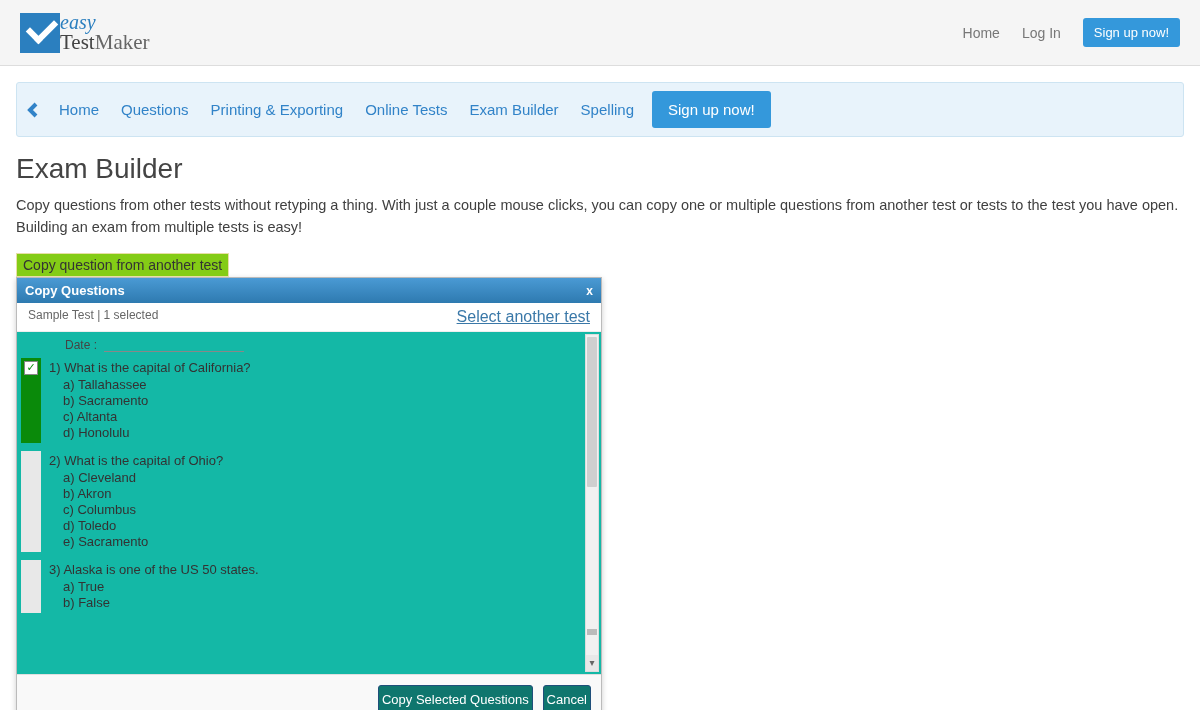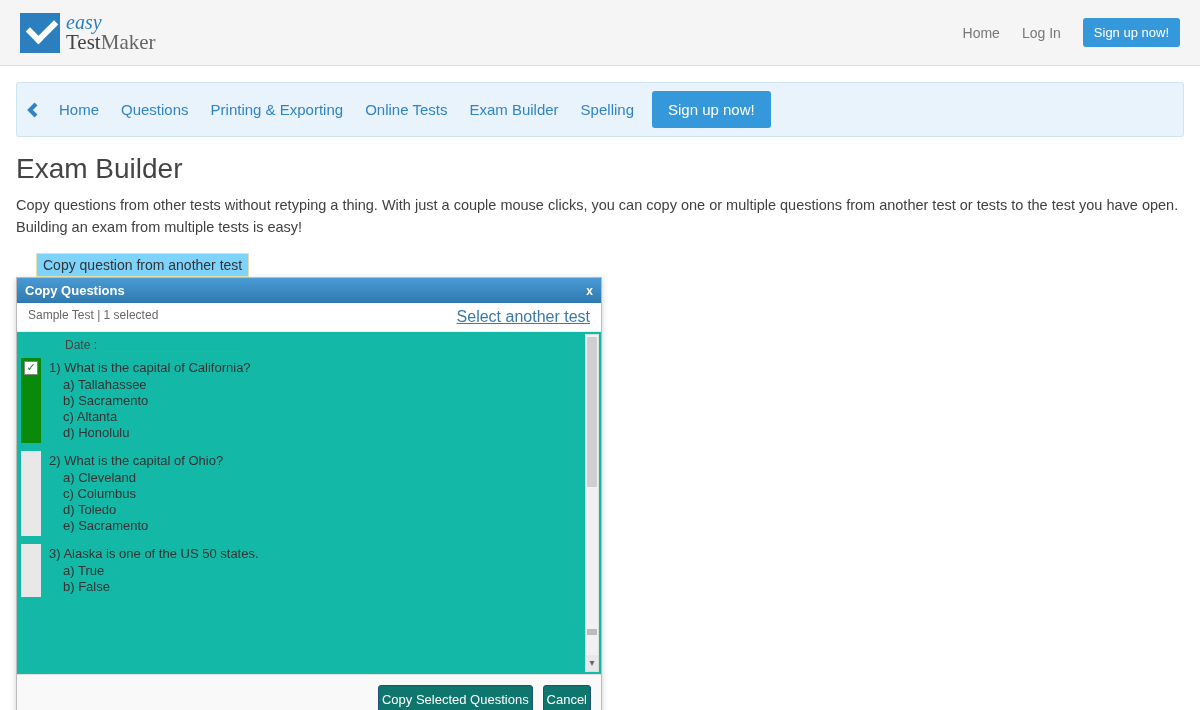--- a/index.html
+++ b/index.html
@@ -8,21 +8,21 @@
     
     .top-header {
       background: #f5f5f5;
       border-bottom: 1px solid #ddd;
       padding: 8px 20px;
       display: flex;
       align-items: center;
       justify-content: space-between;
       height: 66px;
     }
-    .logo-wrap { display: flex; align-items: center; gap: 6px; }
+    .logo-wrap { display: flex; align-items: center; }
     .logo-check {
       width: 40px; height: 40px; background: #2b7fbf; position: relative;
     }
     .logo-check::after {
       content: ""; position: absolute; left: 8px; top: 6px;
       width: 22px; height: 12px;
       border-left: 6px solid #fff; border-bottom: 6px solid #fff;
       transform: rotate(-45deg);
     }
     .logo-text { line-height: 1; font-family: Georgia, serif; }
@@ -55,22 +55,22 @@
       border-radius: 3px; font-size: 15px; cursor: pointer;
     }
     
     
     .main { padding: 16px 16px; }
     .page-title { font-size: 28px; font-weight: normal; color: #444; margin-bottom: 10px; }
     .page-desc { font-size: 14.5px; color: #404040; line-height: 1.5; margin-bottom: 14px; }
     
     
     .copy-caption {
-      background: #7dd3fc; border: 1px solid #e8dfa6; padding: 3px 6px;
-      display: inline-block; font-size: 14px; color: #333; margin-bottom: 0; margin-left: 20px;
+      background: #84cc16; border: 1px solid #e8dfa6; padding: 3px 6px;
+      display: inline-block; font-size: 14px; color: #333; margin-bottom: 0;
     }
     .modal-wrap {
       width: 586px; border: 1px solid #bbb; background: #fff;
       box-shadow: 0 2px 6px rgba(0,0,0,0.2);
     }
     .modal-titlebar {
       background: linear-gradient(#4a9ad4, #2e7ab0);
       color: #fff; padding: 5px 8px; font-size: 13px;
       display: flex; justify-content: space-between; align-items: flex-end;
       font-weight: bold;
@@ -203,20 +203,21 @@
             </div>
           </div>
         </div>
 
         <div class="qrow">
           <div class="qcheck unsel"></div>
           <div class="qcontent">
             <div class="qtext">2) What is the capital of Ohio?</div>
             <div class="qopts">
               <div>a) Cleveland</div>
+              <div>b) Akron</div>
               <div>c) Columbus</div>
               <div>d) Toledo</div>
               <div>e) Sacramento</div>
             </div>
           </div>
         </div>
 
         <div class="qrow">
           <div class="qcheck unsel"></div>
           <div class="qcontent">

